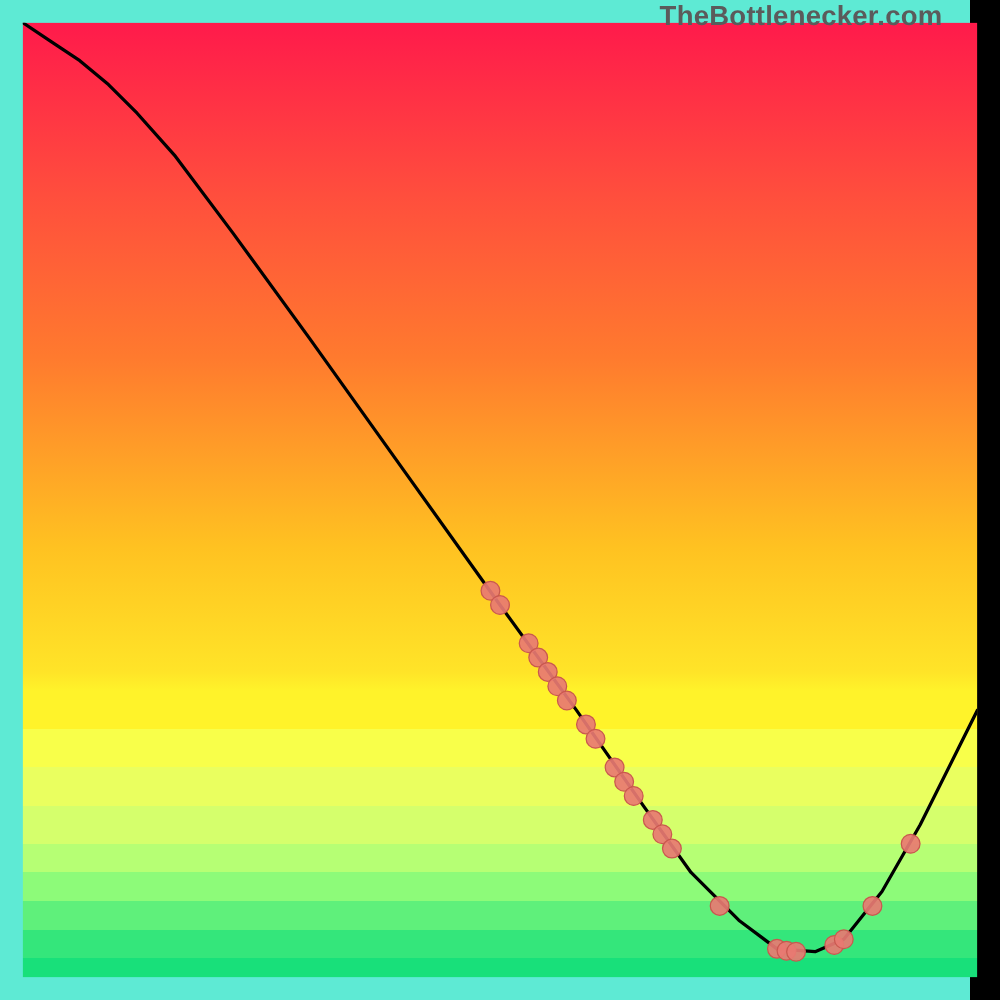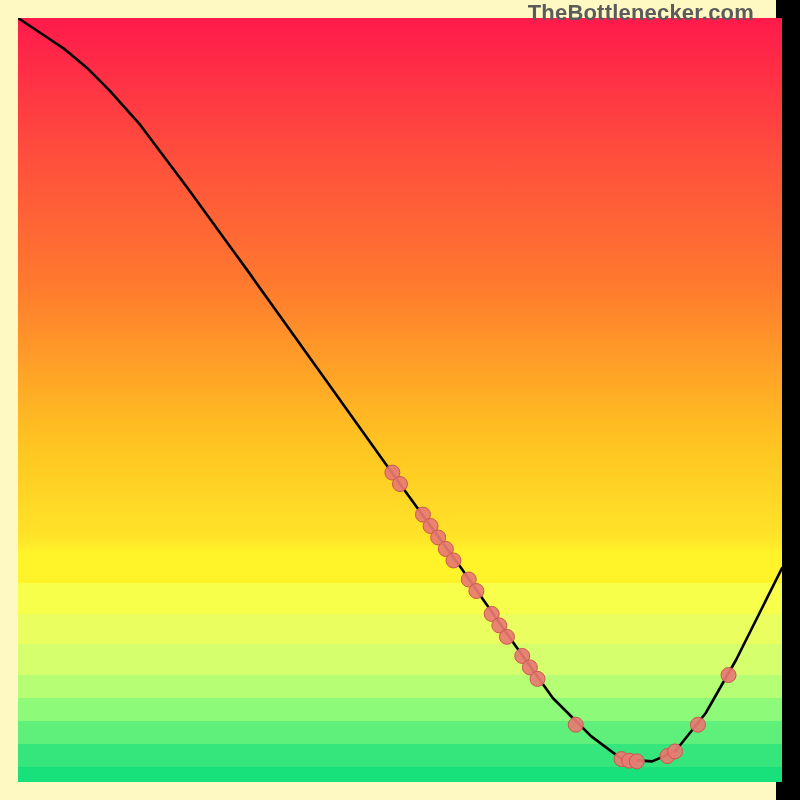--- a/index.html
+++ b/index.html
@@ -8,21 +8,21 @@
     width: 800px;
     height: 800px;
     background: #000;
     font-family: Arial, Helvetica, sans-serif;
     overflow: hidden;
   }
   .frame {
     position: relative;
     width: 776px;
     height: 800px;
-    background: #fef9c3;
+    background: #5eead4;
   }
   .plot {
     position: absolute;
     left: 18px;
     top: 18px;
     width: 764px;
     height: 764px;
     overflow: hidden;
   }
   .watermark {

